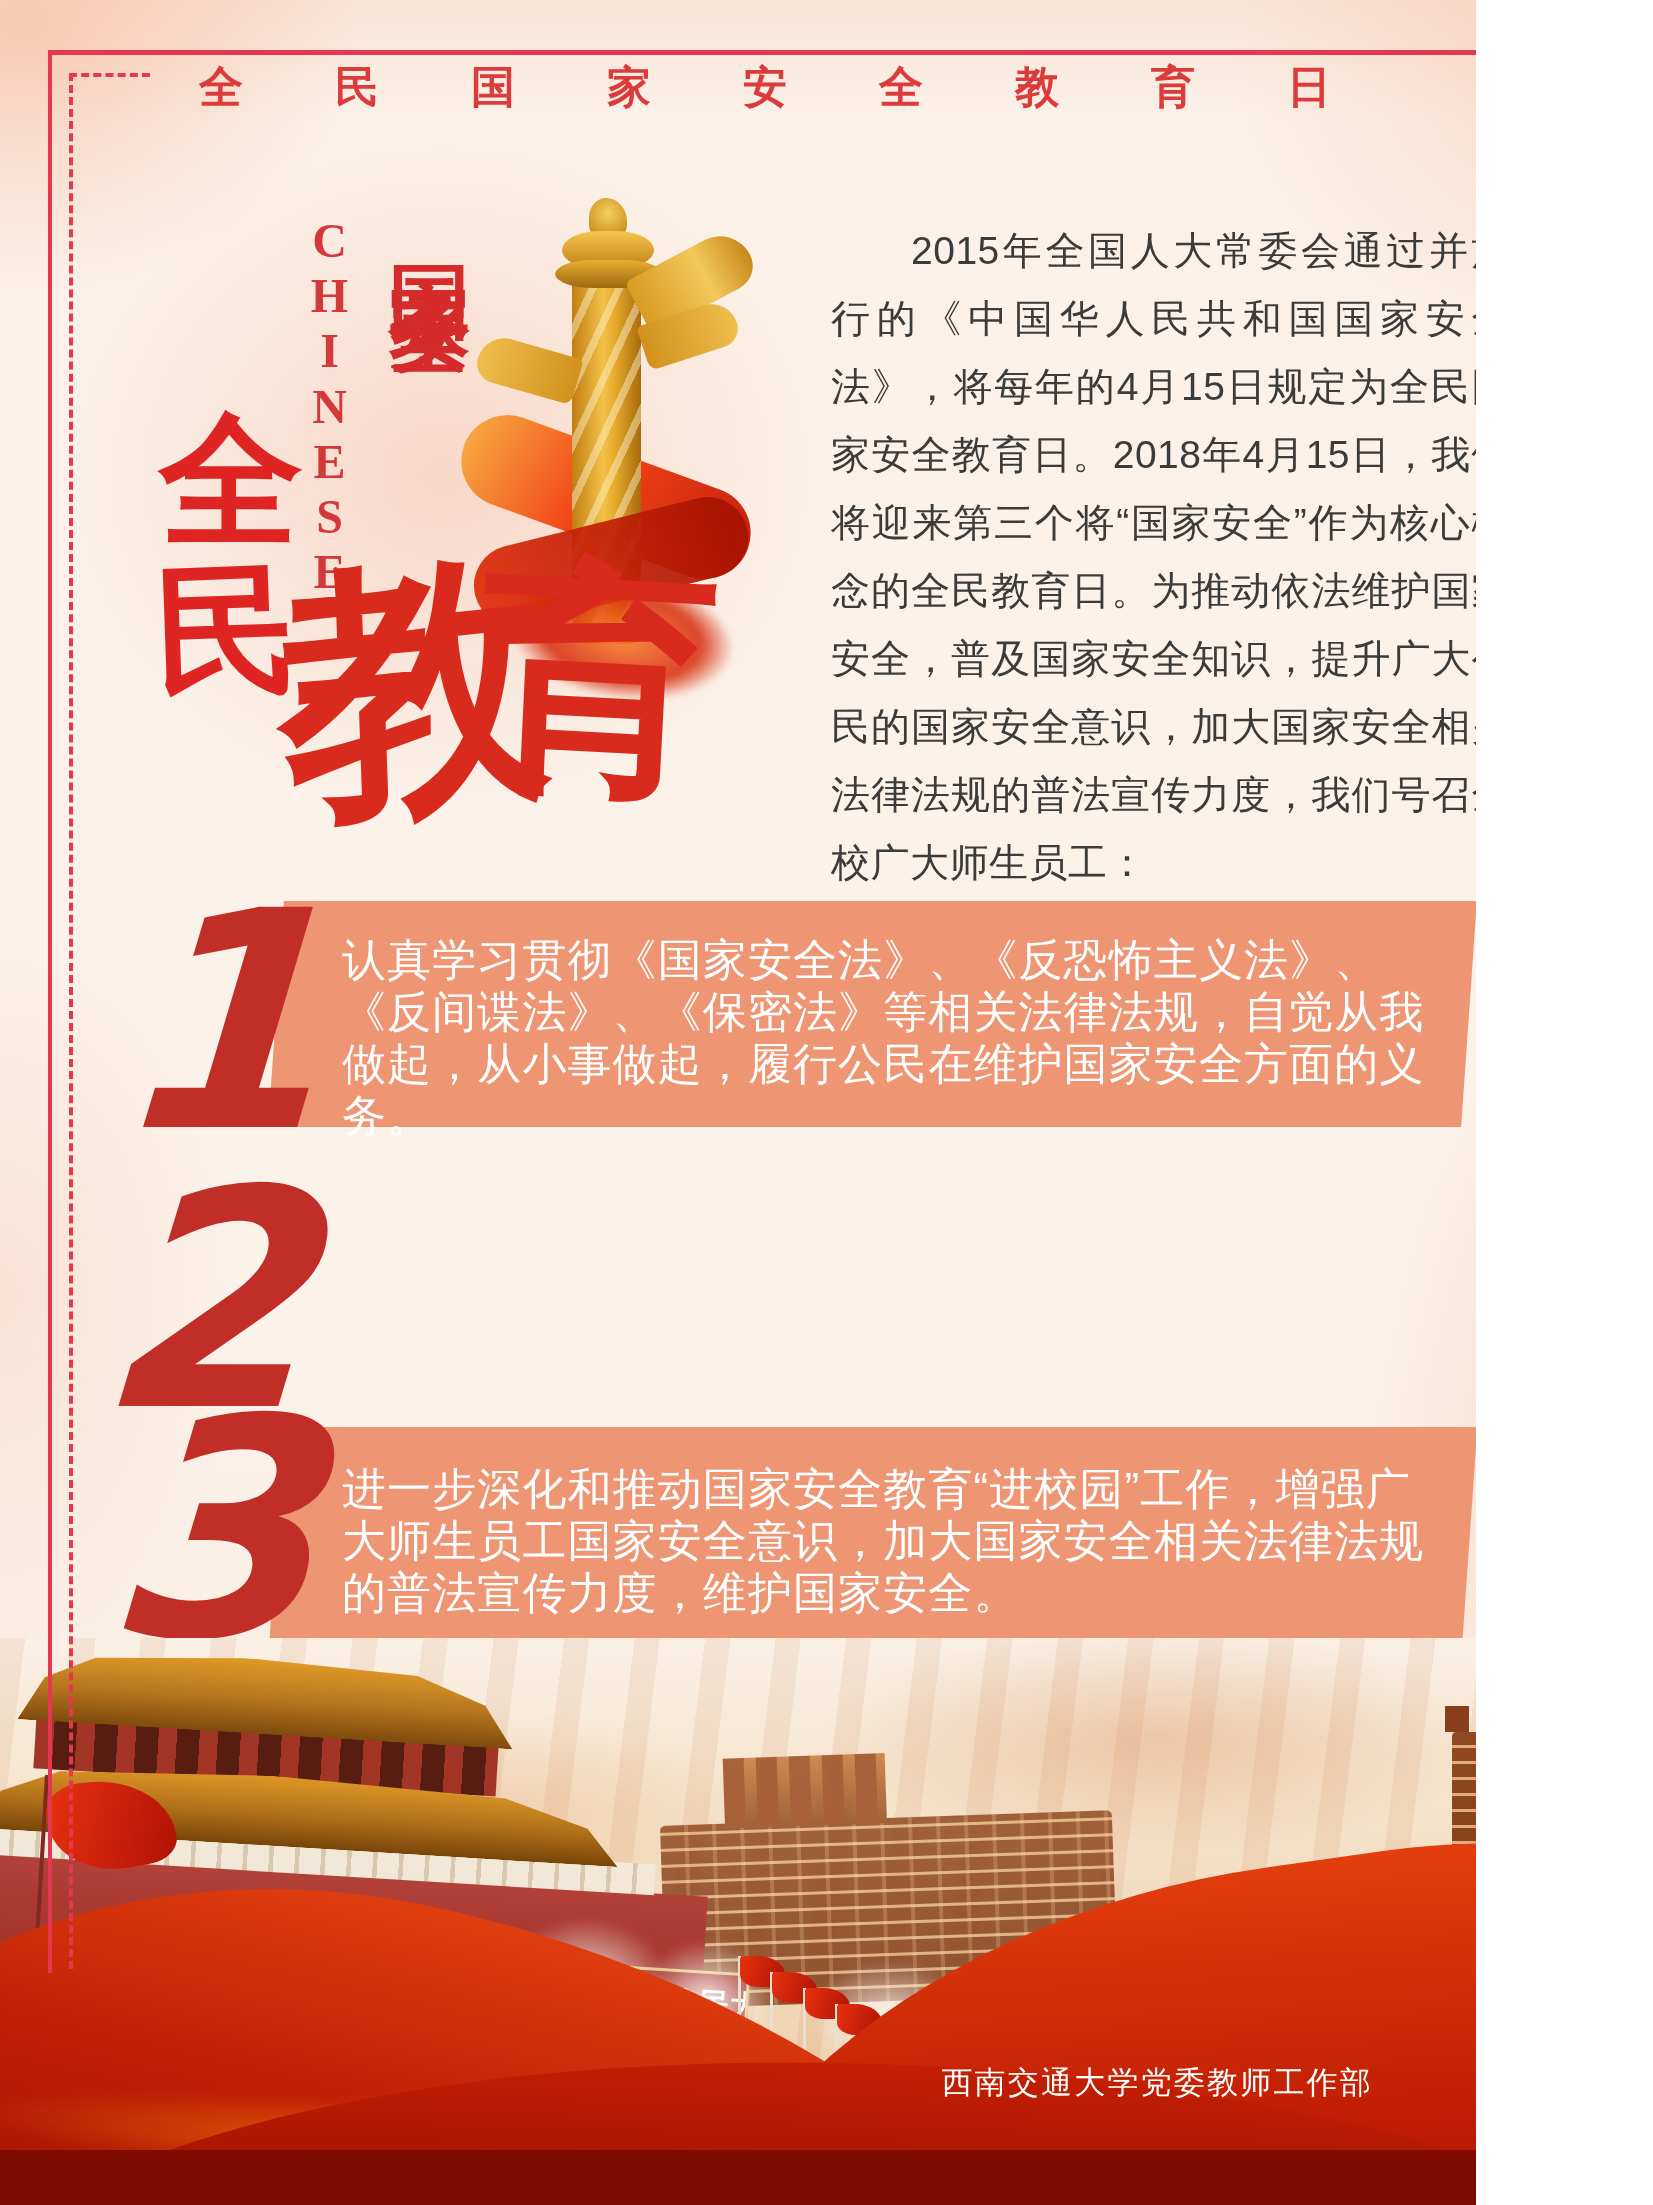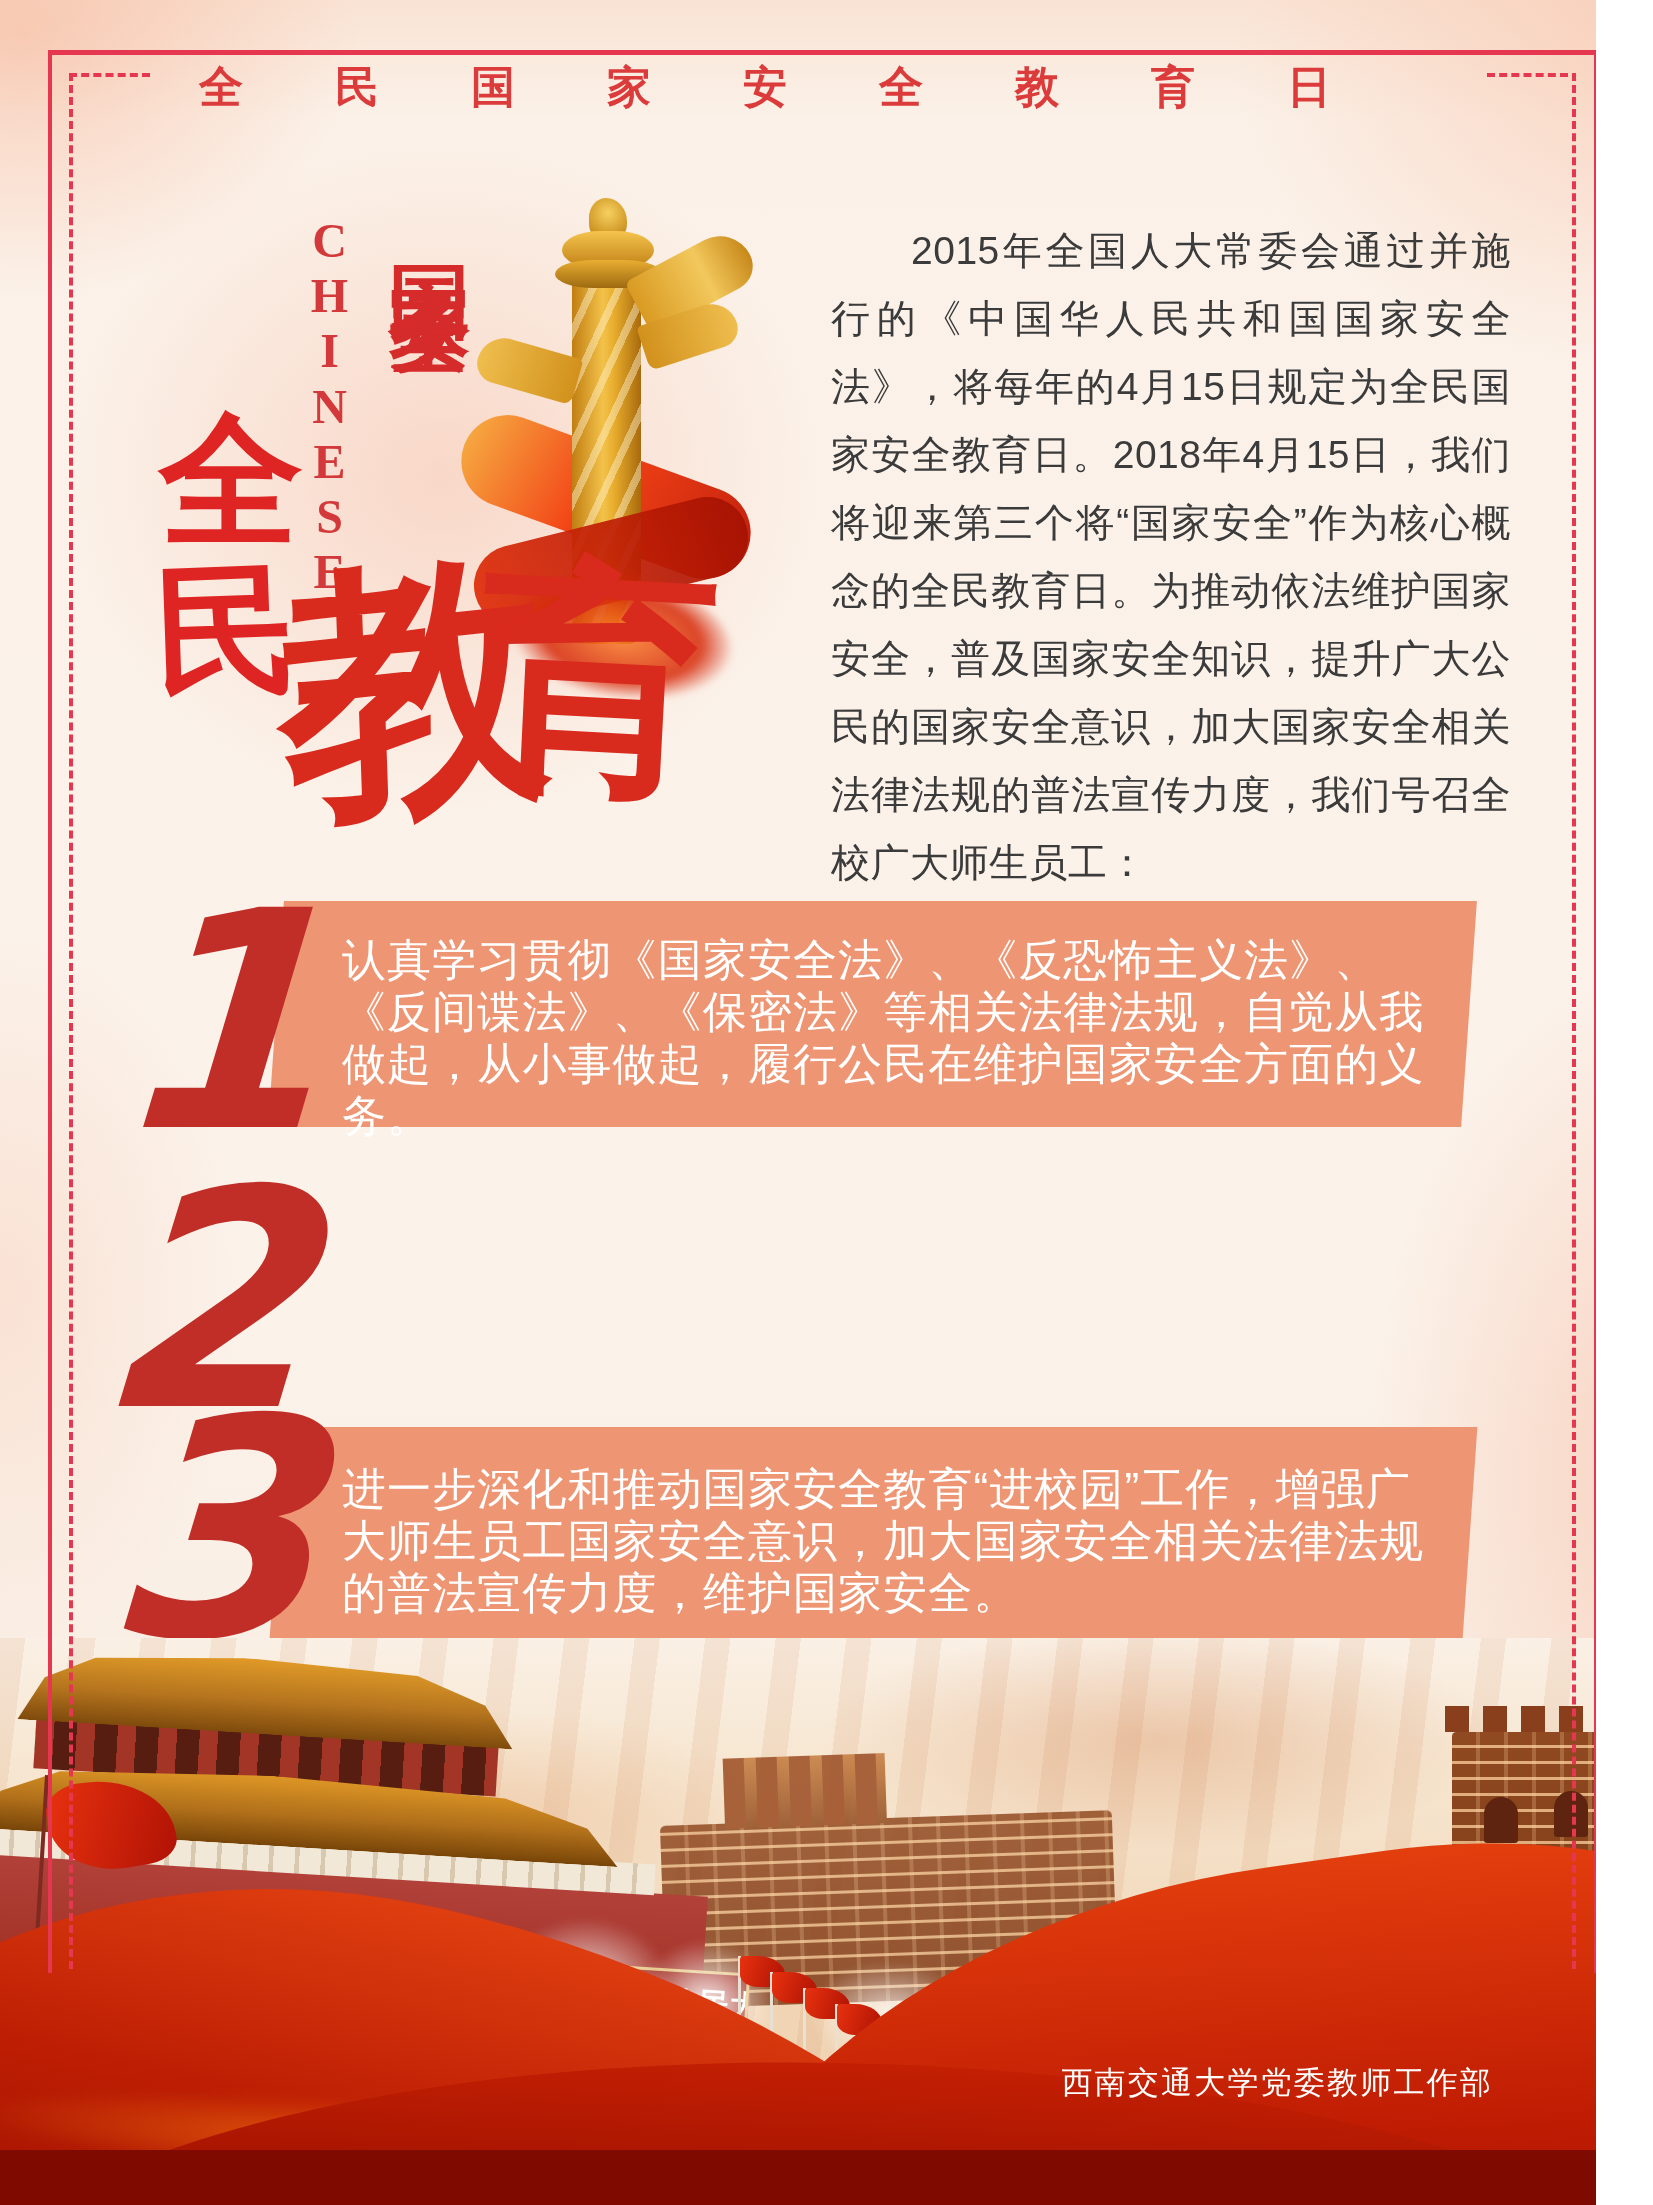--- a/index.html
+++ b/index.html
@@ -1,17 +1,17 @@
 <!DOCTYPE html>
 <html style="font-size:8.6px"><head>
 <meta charset="utf-8">
 <style>
   html,body{margin:0;padding:0;width:1654px;height:2205px;overflow:hidden;
     font-family:"Liberation Sans",sans-serif;}
-  .poster{position:absolute;left:0;top:0;width:1596px;height:2205px;overflow:hidden;
+  .poster{position:absolute;left:0;top:0;width:1476px;height:2205px;overflow:hidden;
     background:
       radial-gradient(485px 377px at 21.5px 32px, rgba(246,178,148,.55), rgba(246,178,148,0) 70%),
       radial-gradient(593px 431px at 1648px 65px, rgba(247,186,158,.5), rgba(247,186,158,0) 70%),
       radial-gradient(377px 646px at 1654px 1454px, rgba(244,176,146,.45), rgba(244,176,146,0) 75%),
       radial-gradient(323px 485px at 0px 1293px, rgba(247,195,170,.35), rgba(247,195,170,0) 75%),
       linear-gradient(180deg,#F9E3D4 0px,#FBF1E8 119px,#FBF2EA 60%,#F8E9DB 100%);}
 
   
   .frame-solid{position:absolute;left:48px;top:50px;width:1542px;height:1918px;z-index:40;
     border-top:5.4px solid #E63750;border-left:4.8px solid #E63750;border-right:4.8px solid #E63750;}

